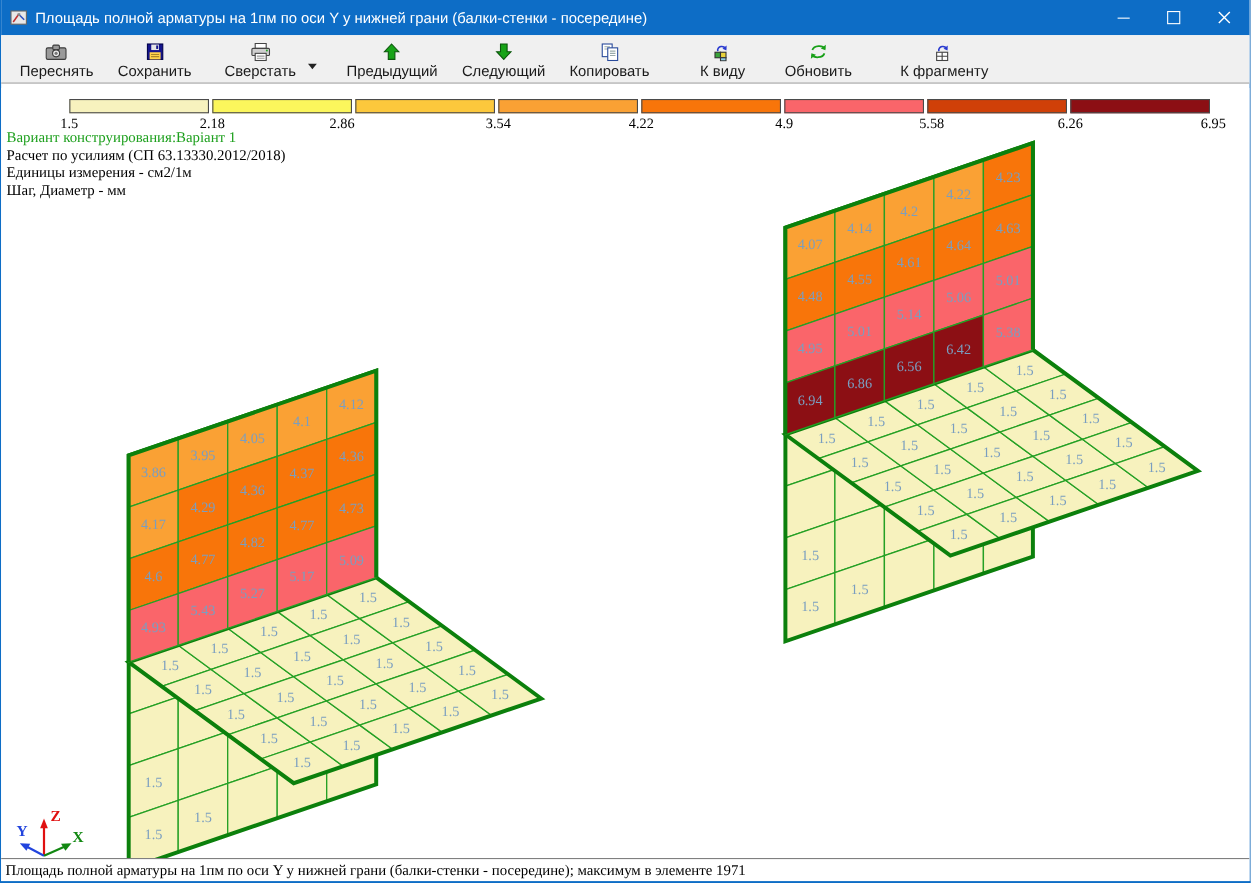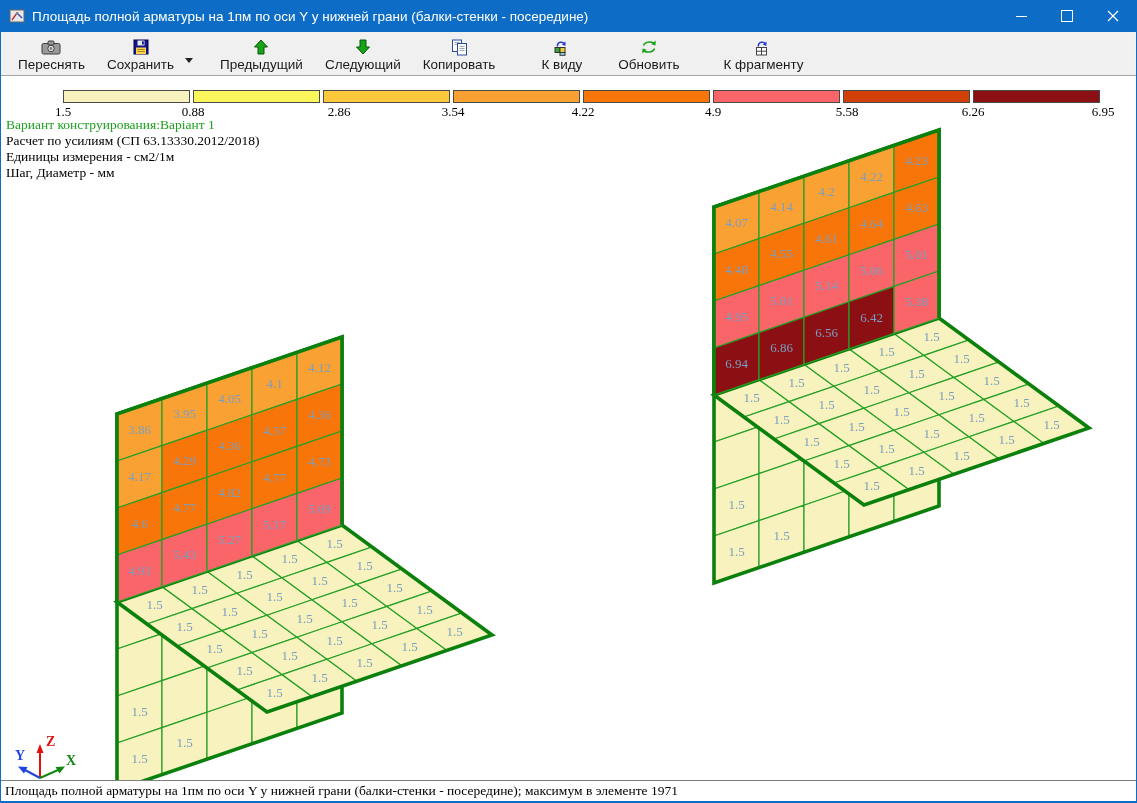--- a/index.html
+++ b/index.html
@@ -99,20 +99,33 @@
           <rect x="4.5" y="1.5" width="7" height="5" fill="#e6e6e6"></rect>
           <rect x="9" y="2.3" width="1.8" height="3.2" fill="#14148c"></rect>
           <rect x="3" y="8.5" width="10" height="6.5" fill="#ffd24a"></rect>
           <line x1="4.3" y1="10.5" x2="11.7" y2="10.5" stroke="#a8862a"></line>
           <line x1="4.3" y1="12.5" x2="11.7" y2="12.5" stroke="#a8862a"></line>
         </svg>
       </span>
       <span class="tb-label">Сохранить</span>
     </button>
 
+    <button class="tb-btn" style="margin-left:8px">
+      <span class="tb-ico">
+        <svg width="18" height="17" viewBox="0 0 18 17">
+          <rect x="4" y="0.5" width="10" height="4.5" fill="#fff" stroke="#444"></rect>
+          <rect x="1" y="5" width="16" height="6.5" rx="1" fill="#cfcfcf" stroke="#444"></rect>
+          <rect x="4" y="9.5" width="10" height="6.5" fill="#fff" stroke="#444"></rect>
+          <line x1="5.5" y1="12" x2="12.5" y2="12" stroke="#999"></line>
+          <line x1="5.5" y1="14" x2="12.5" y2="14" stroke="#999"></line>
+          <circle cx="14.6" cy="7" r="0.9" fill="#2aa02a"></circle>
+        </svg>
+      </span>
+      <span class="tb-label">Сверстать</span>
+    </button>
 
     <button class="tb-caret">
       <span class="caret-shape"></span>
     </button>
 
     <button class="tb-btn" style="margin-left:12px">
       <span class="tb-ico">
         <svg width="16" height="16" viewBox="0 0 16 16">
           <path d="M8 1 L14.5 8 H11 V15 H5 V8 H1.5 Z" fill="#17a317" stroke="#0b570b"></path>
         </svg>
@@ -429,22 +442,22 @@
         <div class="scale-seg" style="background: rgb(251, 246, 92);"></div>
         <div class="scale-seg" style="background: rgb(252, 200, 60);"></div>
         <div class="scale-seg" style="background: rgb(250, 161, 52);"></div>
         <div class="scale-seg" style="background: rgb(248, 117, 10);"></div>
         <div class="scale-seg" style="background: rgb(250, 101, 106);"></div>
         <div class="scale-seg" style="background: rgb(208, 64, 8);"></div>
         <div class="scale-seg" style="background: rgb(140, 15, 20);"></div>
       </div>
     <div class="scale-labels" id="scale-labels">
         <span style="left: 0px;">1.5</span>
-        <span style="left: 130px;">0.88</span>
-        <span style="left: 276px;">2.86</span>
+        <span style="left: 130px;">2.18</span>
+        <span style="left: 248px;">2.86</span>
         <span style="left: 390px;">3.54</span>
         <span style="left: 520px;">4.22</span>
         <span style="left: 650px;">4.9</span>
         <span style="left: 784px;">5.58</span>
         <span style="left: 910px; text-align: center;">6.26</span>
         <span style="left: 1040px;">6.95</span>
       </div>
 
     <div class="annotations">
       <div class="ann-variant">Вариант конструирования:Варiант 1</div>

